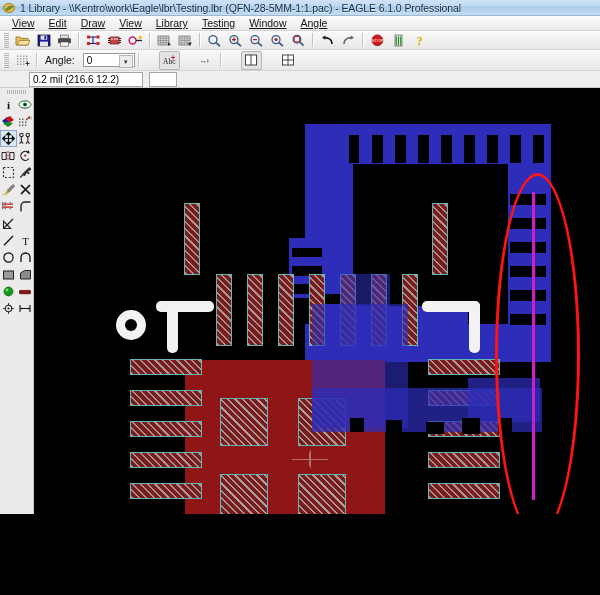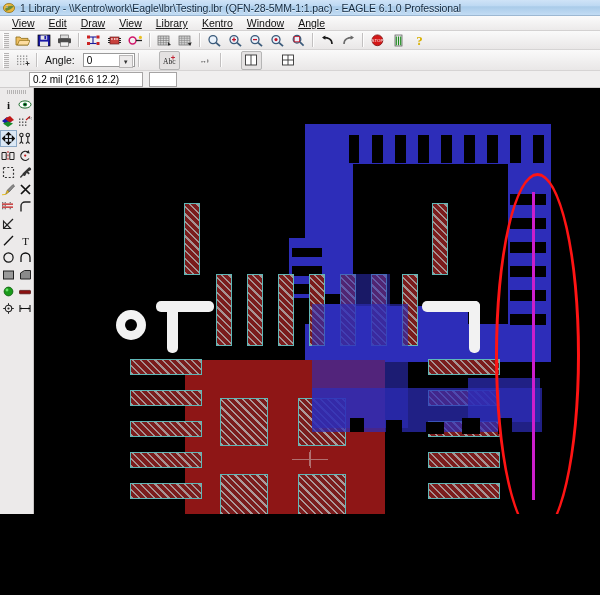--- a/index.html
+++ b/index.html
@@ -97,21 +97,21 @@
     </span>
     <span class="title-text">1 Library - \\Kentro\work\Eagle\lbr\Testing.lbr (QFN-28-5MM-1:1.pac) - EAGLE 6.1.0 Professional</span>
   </div>
 
   <div class="menubar">
     <div class="menu-item"><u>View</u></div>
     <div class="menu-item"><u>Edit</u></div>
     <div class="menu-item"><u>Draw</u></div>
     <div class="menu-item"><u>View</u></div>
     <div class="menu-item"><u>Library</u></div>
-    <div class="menu-item"><u>Kentro</u></div>
+    <div class="menu-item"><u>Testing</u></div>
     <div class="menu-item"><u>Window</u></div>
     <div class="menu-item"><u>Angle</u></div>
   </div>
 
   <div class="toolbar">
     <span class="grip"></span>
 
     <div class="tb-btn">
       <svg width="15" height="13" viewBox="0 0 15 13">
           <path d="M1 3h4l1.2 1.4H13v6.6H1z" fill="#f0c063" stroke="#8a6a12" stroke-width=".8"></path>

